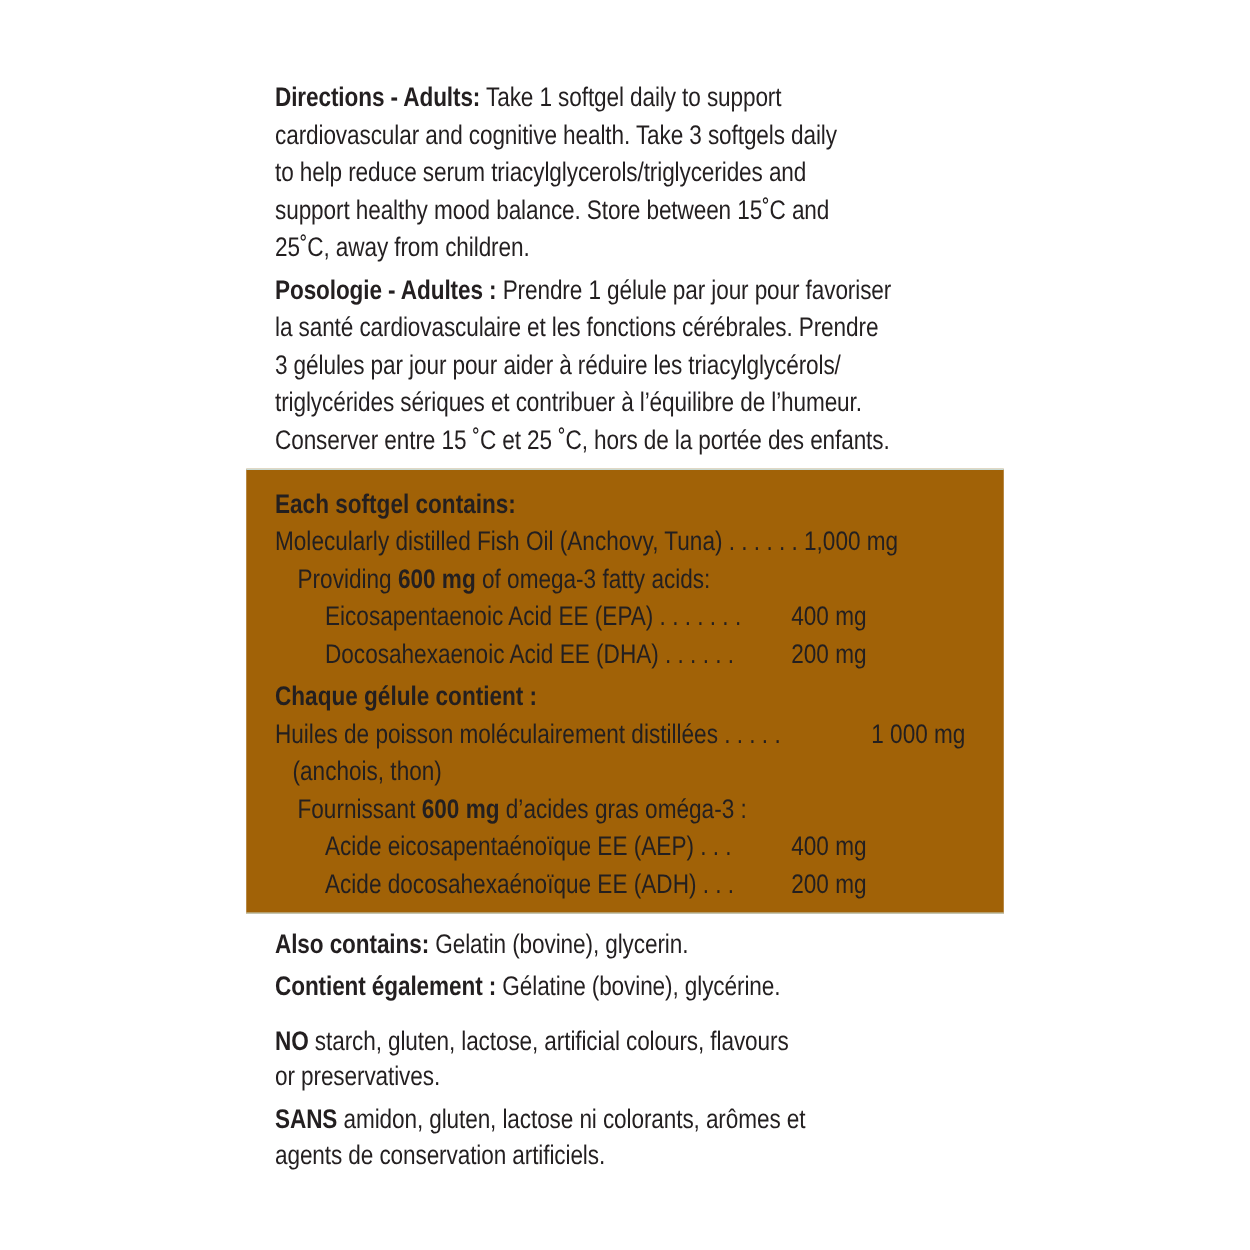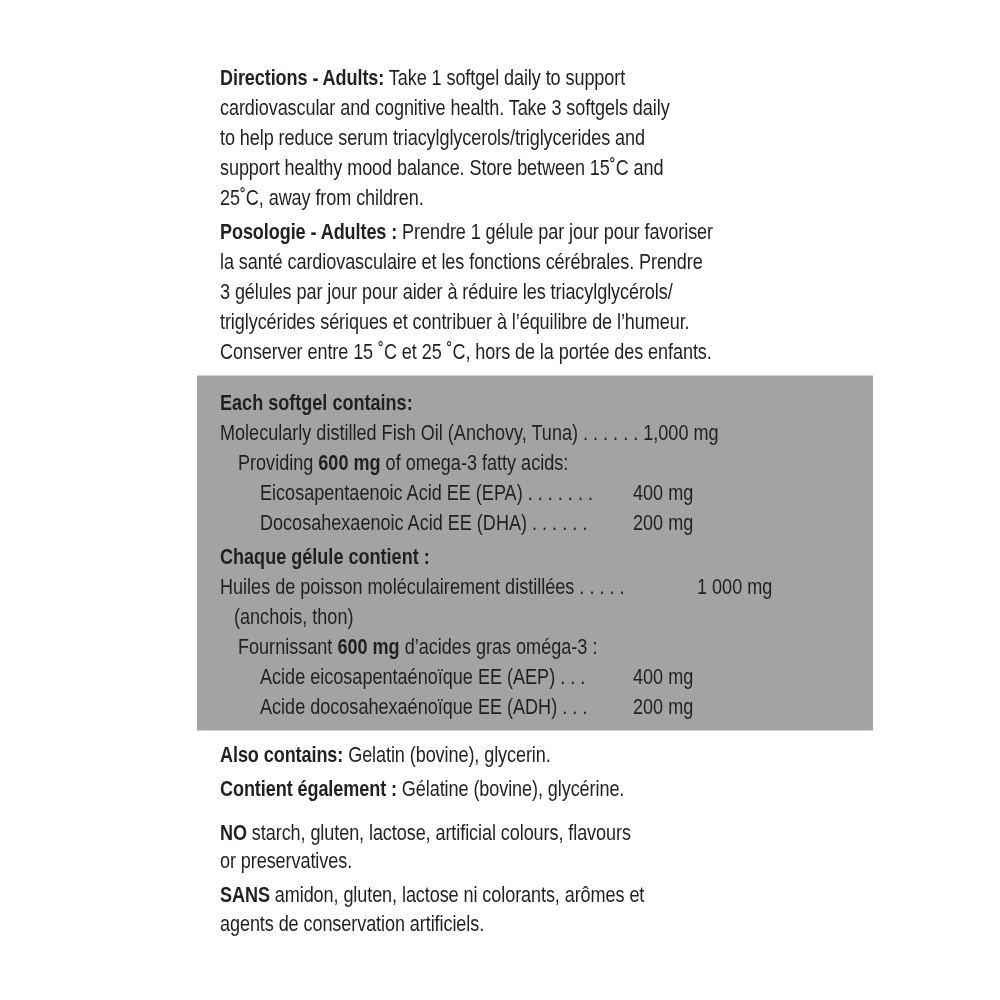--- a/index.html
+++ b/index.html
@@ -2,22 +2,22 @@
 <html><head>
 <meta charset="utf-8">
 <style>
   html, body { margin: 0; padding: 0; background: #ffffff; }
   body { width: 1000px; height: 1000px; position: relative; overflow: hidden;
          font-family: "Liberation Sans", sans-serif; color: #231f20; }
   .block { position: absolute; left: 220px; width: 700px; }
   .line { position: absolute; left: 0; white-space: nowrap; font-size: 21.5px;
           line-height: 30px; transform-origin: 0 0; transform: scaleX(0.84); letter-spacing: -0.1px; }
   b { font-weight: bold; }
-  .panel { position: absolute; left: 197px; top: 375px; width: 676px; height: 354px;
-           background: #a3a3a3; border-top: 1px solid #c9d9d2; border-bottom: 1px solid #c9d9d2; }
+  .panel { position: absolute; left: 197px; top: 375px; width: 606px; height: 354px;
+           background: #a16207; border-top: 1px solid #c9d9d2; border-bottom: 1px solid #c9d9d2; }
   .r { position: absolute; white-space: nowrap; font-size: 21.5px; line-height: 30px;
        transform-origin: 0 0; transform: scaleX(0.84); }
 </style>
 </head>
 <body>
 
 <div class="block" style="top:63px;">
   <div class="line" style="top:0px;"><b>Directions - Adults:</b><span> Take 1 softgel daily to support</span></div>
   <div class="line" style="top:30px;">cardiovascular and cognitive health. Take 3 softgels daily</div>
   <div class="line" style="top:60px;">to help reduce serum triacylglycerols/triglycerides and</div>

